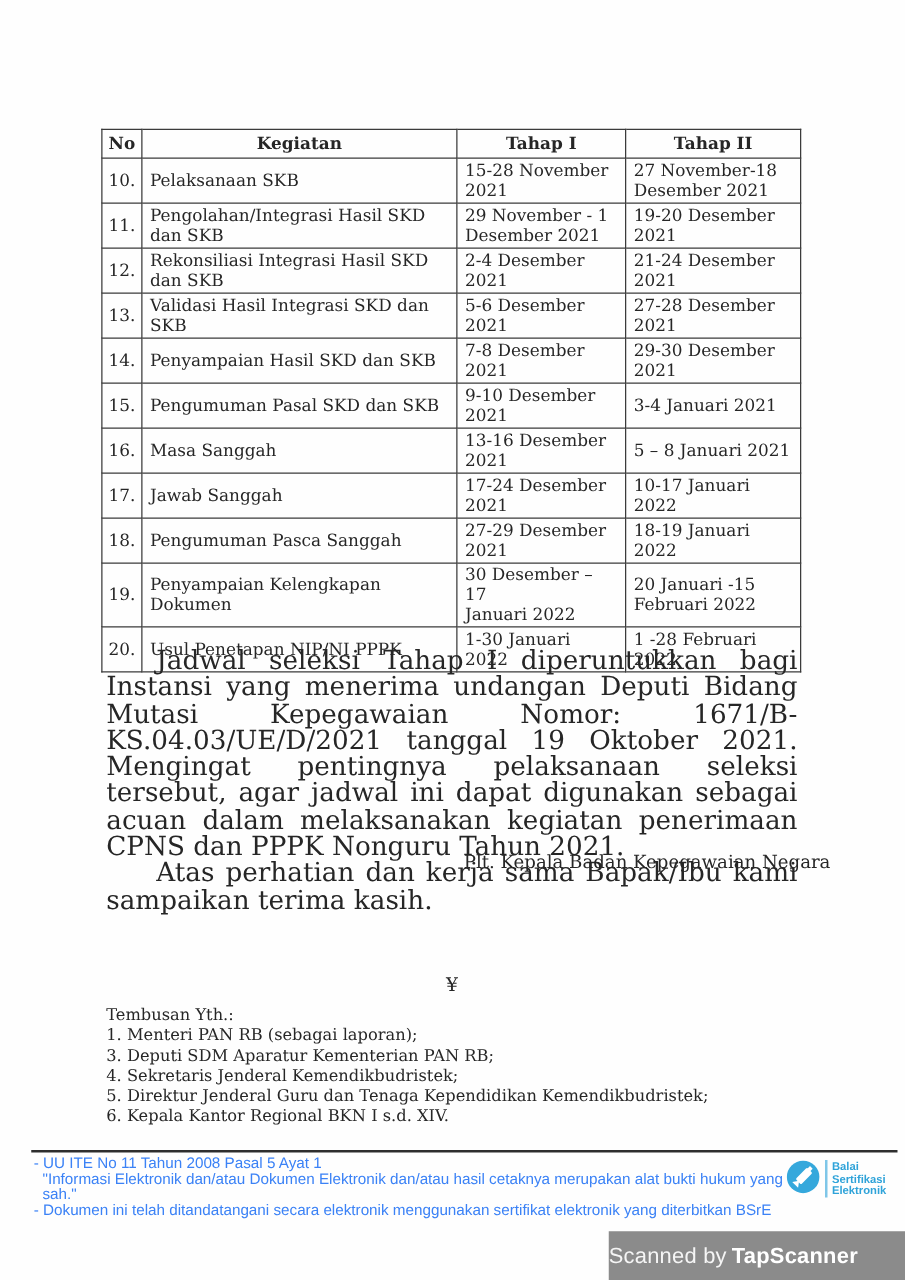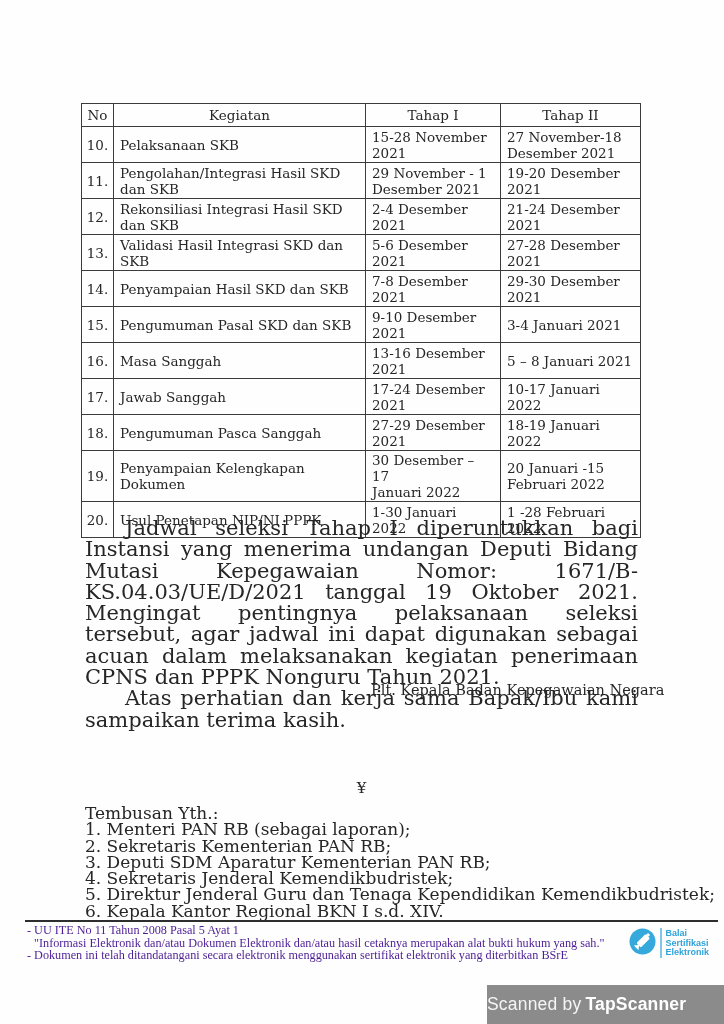--- a/index.html
+++ b/index.html
@@ -3,43 +3,43 @@
 <meta charset="utf-8">
 <style>
   html,body{margin:0;padding:0;}
   body{width:724px;height:1024px;background:#ffffff;position:relative;overflow:hidden;
        font-family:"DejaVu Serif",serif;color:#262626;}
   .page{position:absolute;inset:0;background:#fefefe;}
 
   
   .doc-table{position:absolute;left:81px;top:103px;border-collapse:collapse;}
   .doc-table th,.doc-table td{border:1.5px solid #3b3b3b;font-size:13.5px;}
-  .doc-table th{font-weight:normal;text-align:center;padding:2px 3px;height:18px;line-height:16px;}
+  .doc-table th{font-weight:bold;text-align:center;padding:2px 3px;height:18px;line-height:16px;}
   .doc-table td{padding:1px 6px;line-height:16px;vertical-align:middle;height:33px;white-space:pre-line;}
   td.no{text-align:center;padding:0 2px;}
   .col-no{width:32px;}
   .col-keg{width:252px;}
   .col-t1{width:135px;}
   .col-t2{width:140px;}
 
   
   .body-text{position:absolute;left:85px;top:518px;width:553px;font-size:21px;line-height:21.3px;}
   .body-text p{margin:0;text-align:justify;text-indent:40px;}
   .signature{position:absolute;left:371px;top:682px;font-size:14.5px;}
   .mark{position:absolute;left:85px;top:779px;width:553px;text-align:center;font-size:15px;}
 
   
-  .tembusan{position:absolute;left:85px;top:805px;font-size:17px;line-height:16.3px;}
+  .tembusan{position:absolute;left:85px;top:805px;font-size:13px;line-height:16.3px;}
   .tembusan .heading{margin:0;}
   .tembusan ul{margin:0;padding:0;list-style:none;}
 
   
   .footer-rule{position:absolute;left:25px;top:920px;width:693px;height:2px;background:#2e2e2e;}
   .footer-notes{position:absolute;left:27px;top:924px;width:600px;
-                font-family:Liberation Serif, serif;font-size:12.2px;line-height:12.7px;color:#4c1d95;}
+                font-family:Liberation Sans, sans-serif;font-size:12.2px;line-height:12.7px;color:#3b82f6;}
   .footer-notes .fline.quote{padding-left:7px;}
 
   .badge{position:absolute;left:629px;top:926px;width:88px;height:52px;display:flex;align-items:flex-start;}
   .badge-logo{width:27px;height:27px;flex:0 0 auto;margin-top:2px;}
   .badge-sep{width:1.5px;height:30px;background:#7fc6e8;margin:2px 4px 0 4px;}
   .badge-text{font-family:"Liberation Sans",sans-serif;font-weight:bold;font-size:9px;line-height:9.6px;
               color:#2fa3d9;padding-top:3px;}
 
   
   .scanbar{position:absolute;left:487px;top:985px;width:237px;height:39px;background:#8b8b8b;
@@ -166,21 +166,20 @@
   </div>
 
   <div class="signature">Plt. Kepala Badan Kepegawaian Negara</div>
 
   <div class="mark">¥</div>
 
   <div class="tembusan">
     <p class="heading">Tembusan Yth.:</p>
     <ul>
         <li>1. Menteri PAN RB (sebagai laporan);</li>
-        <li>2. Sekretaris Kementerian PAN RB;</li>
         <li>3. Deputi SDM Aparatur Kementerian PAN RB;</li>
         <li>4. Sekretaris Jenderal Kemendikbudristek;</li>
         <li>5. Direktur Jenderal Guru dan Tenaga Kependidikan Kemendikbudristek;</li>
         <li>6. Kepala Kantor Regional BKN I s.d. XIV.</li>
       </ul>
   </div>
 
   <div class="footer-rule"></div>
 
   <div class="footer-notes">

